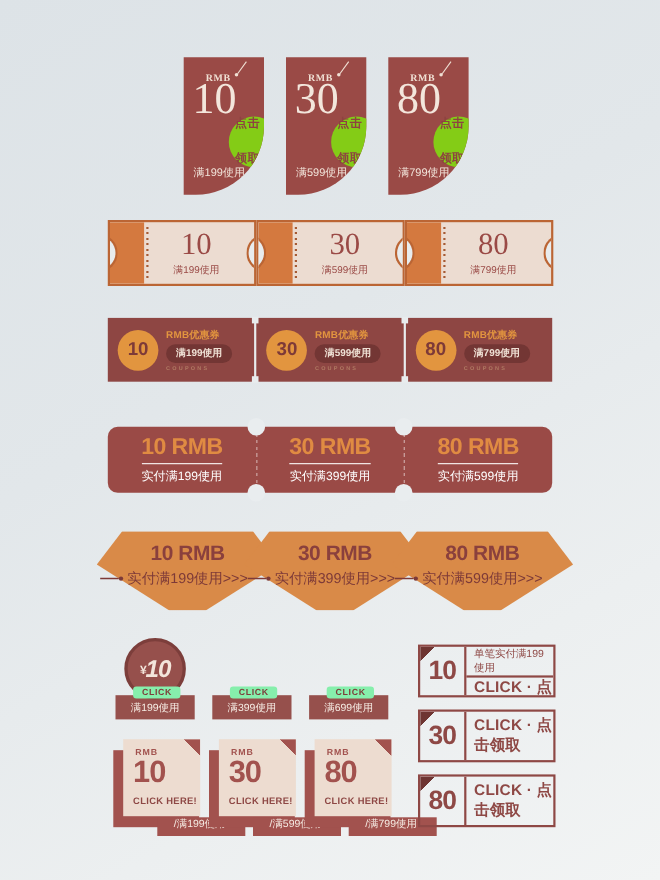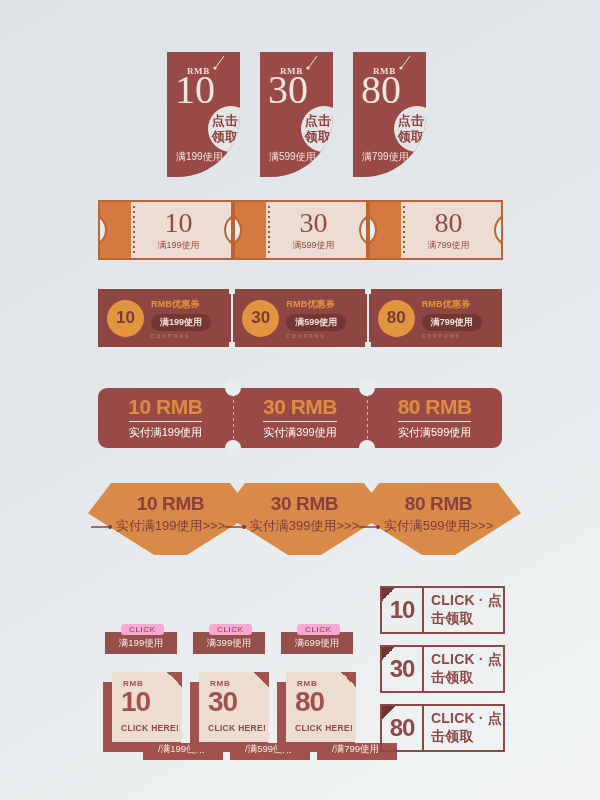--- a/index.html
+++ b/index.html
@@ -20,24 +20,24 @@
     background: #9a4a46;
     border-radius: 0 0 62px 0;
     overflow: hidden;
   }
   .r1-card.c0 { left: 167px; }
   .r1-card.c1 { left: 260px; }
   .r1-card.c2 { left: 353px; }
   .r1-badge {
     position: absolute; right: -14px; top: 54px;
     width: 46px; height: 46px; border-radius: 50%;
-    background: #e5e5e5;
+    background: #84cc16;
     display: flex; flex-direction: column;
-    align-items: center; justify-content: center;
-    color: #8d4340; font-size: 13px; line-height: 1.25;
+    align-items: center; justify-content: space-between;
+    color: #8d4340; font-size: 11px; line-height: 1.25;
     font-weight: bold; letter-spacing: .3px;
     padding-right: 12px;
   }
   .r1-rmb {
     position: absolute; left: 20px; top: 14px;
     font-family: "Liberation Serif", serif;
     font-size: 9px; color: #f0e0d4; letter-spacing: .6px; font-weight: bold;
   }
   .r1-tick {
     position: absolute; left: 45px; top: 3px; width: 14px; height: 16px;
@@ -193,22 +193,22 @@
     border-radius: 50%; background: #96504c; border: 3px solid #7c3e3b;
     display: flex; align-items: center; justify-content: center;
   }
   .r6-val {
     font-size: 22px; font-weight: bold; color: #f3e5db;
     font-style: italic; letter-spacing: -1px;
   }
   .r6-val .yen { font-size: 11px; font-style: normal; vertical-align: 2px; }
   .r6-click {
     position: absolute; left: 16px; top: 44px;
-    background: #f9a8d4; border-radius: 3px;
-    padding: 1px 8px; font-size: 8px; font-weight: normal; color: #7c3e3b;
+    background: #86efac; border-radius: 3px;
+    padding: 1px 8px; font-size: 8px; font-weight: bold; color: #7c3e3b;
     letter-spacing: .6px; z-index: 3;
   }
   .r6-box {
     position: absolute; left: 0; top: 52px; width: 72px; height: 22px;
     background: #96504c;
     display: flex; align-items: center; justify-content: center;
   }
   .r6-note { font-size: 9.5px; color: #f6ece4; }
 
   
@@ -472,20 +472,23 @@
       </div>
     </div>
   </div>
 
   <div class="r6">
 
     <div class="r6-item c0">
       <div class="r6-box">
         <span class="r6-note">满199使用</span>
       </div>
+      <div class="r6-circ">
+        <span class="r6-val"><span class="yen">¥</span><span>10</span></span>
+      </div>
       <div class="r6-click">CLICK</div>
     </div>
 
     <div class="r6-item c1">
       <div class="r6-box">
         <span class="r6-note">满399使用</span>
       </div>
       <div class="r6-click">CLICK</div>
     </div>
 
@@ -540,20 +543,23 @@
   </div>
 
   <div class="r8">
 
     <div class="r8-item c0">
       <div class="r8-left">
         <div class="r8-tri"></div>
         <div class="r8-val">10</div>
       </div>
       <div class="r8-right">
+        <div class="r8-top">
+          <span class="r8-note">单笔实付满199使用</span>
+        </div>
         <div class="r8-bot">
           <span class="r8-click">CLICK · 点击领取</span>
         </div>
       </div>
     </div>
 
     <div class="r8-item c1">
       <div class="r8-left">
         <div class="r8-tri"></div>
         <div class="r8-val">30</div>

